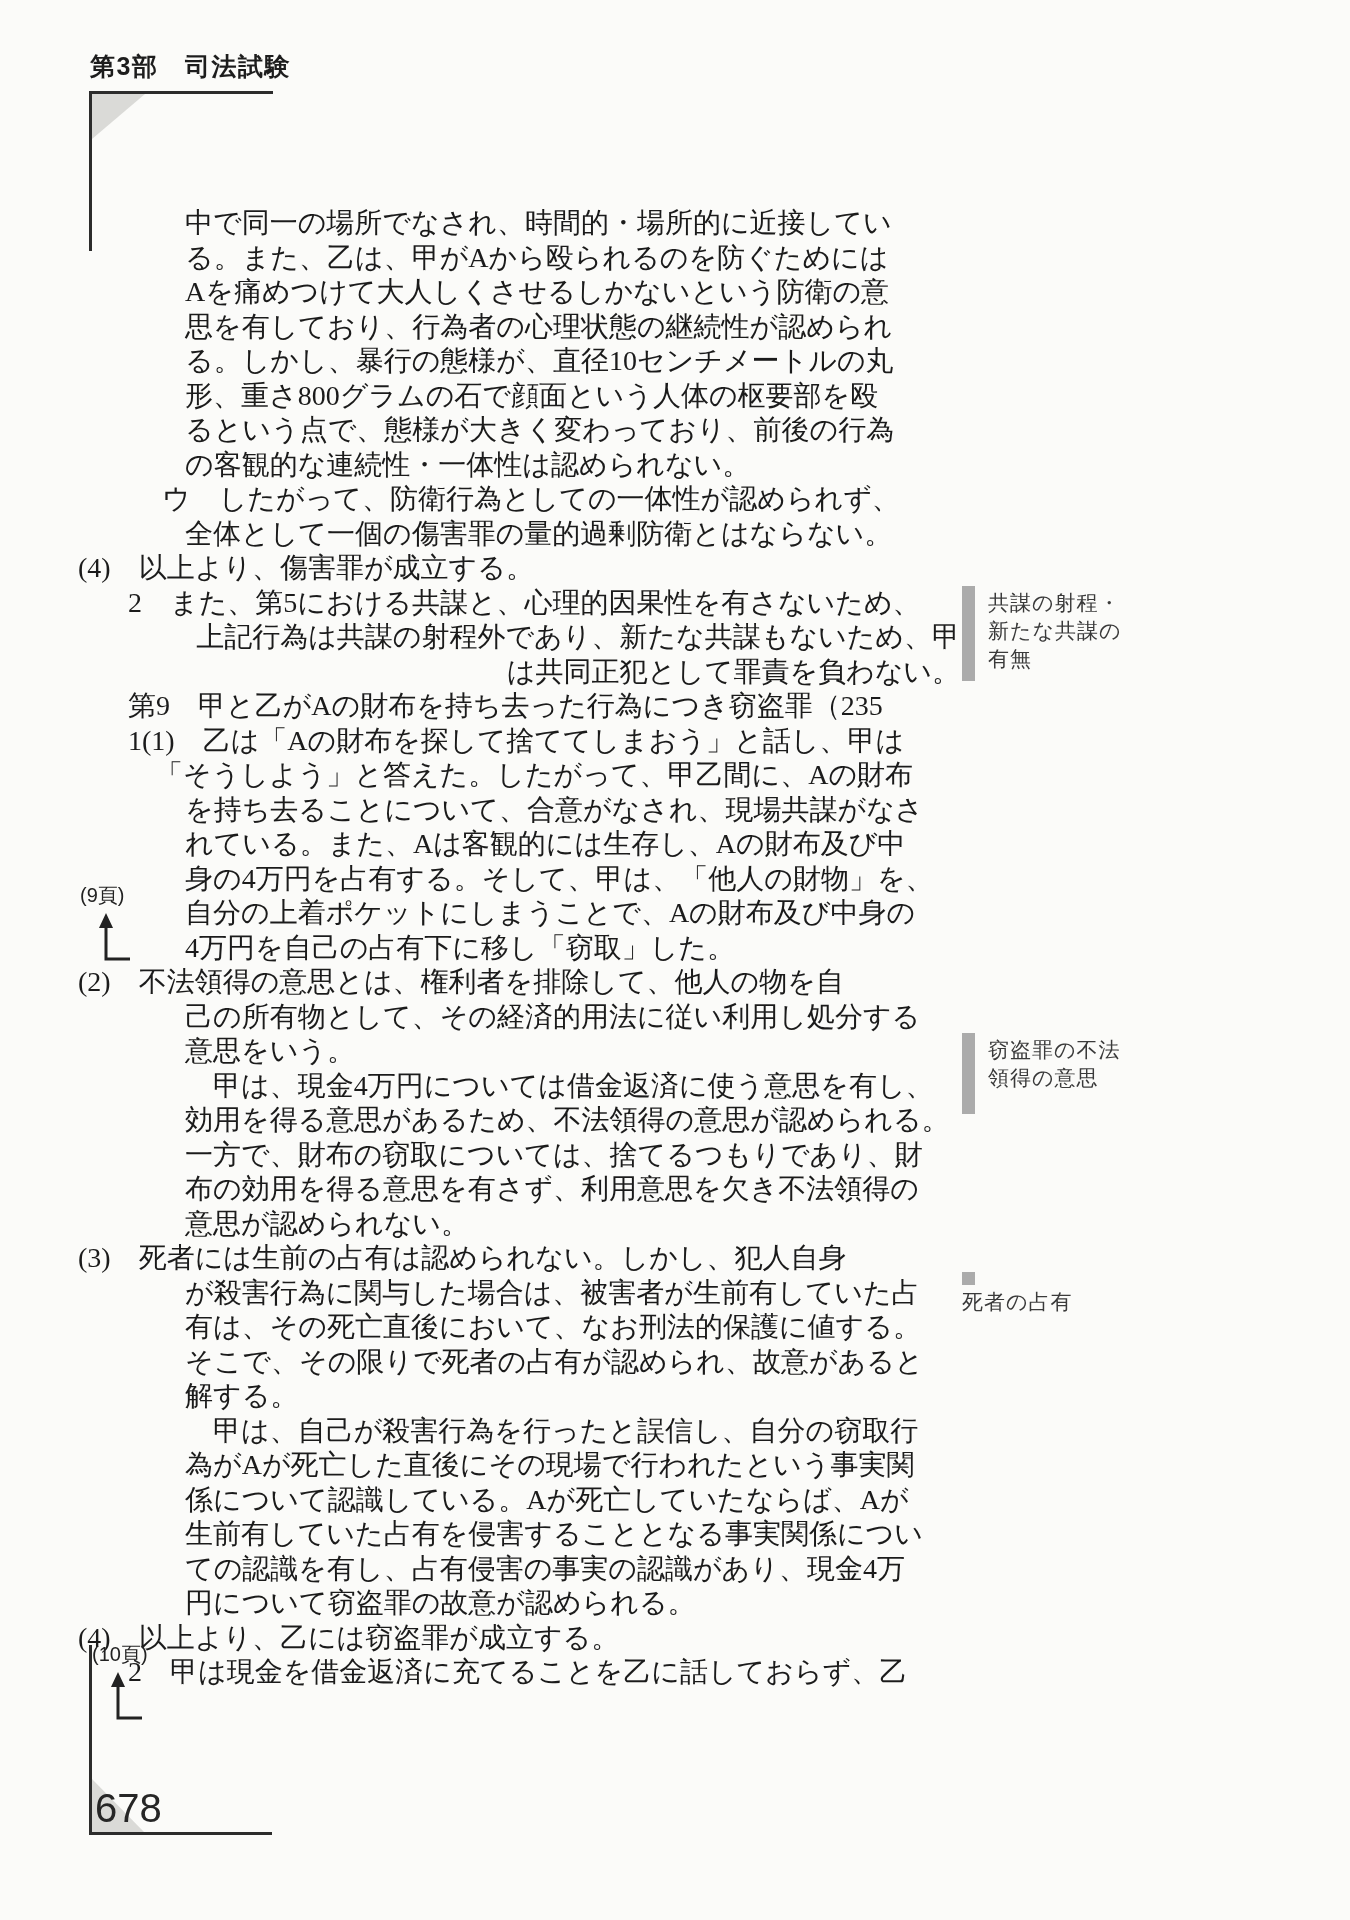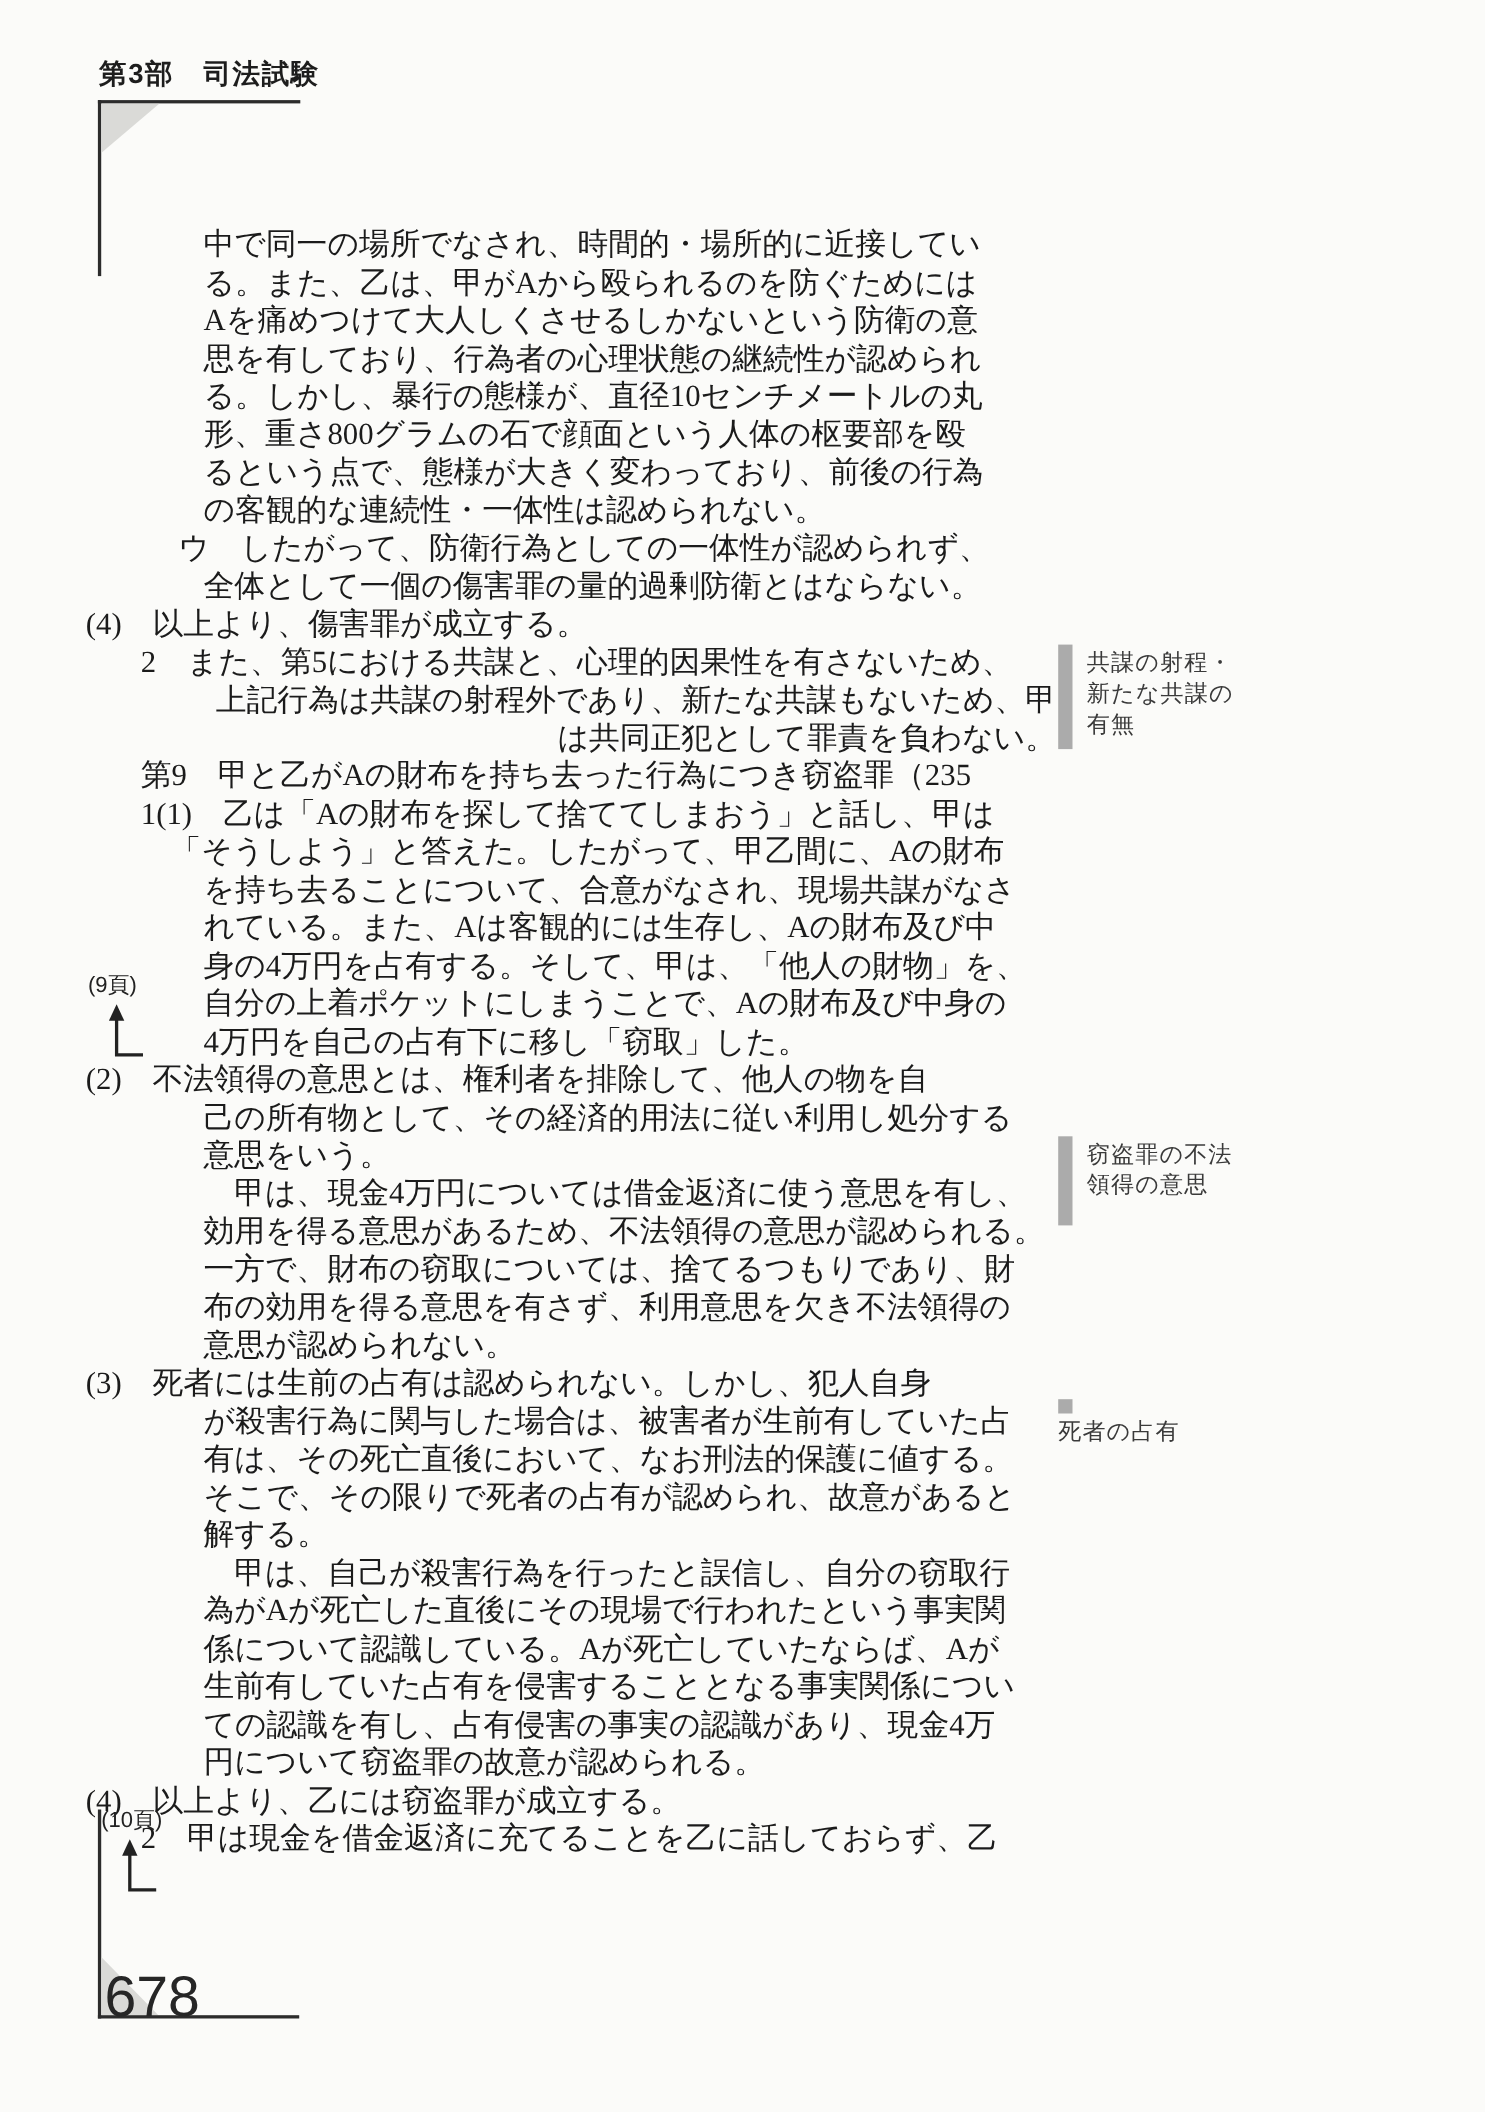--- a/index.html
+++ b/index.html
@@ -13,21 +13,21 @@
   .top-vline{position:absolute;left:89px;top:91px;width:3px;height:160px;background:#2c2c2c;}
   .tri-top{position:absolute;left:92px;top:94px;width:53px;height:45px;background:#dadad7;
         clip-path:polygon(0 0,100% 0,0 100%);}
 
   
   .bottom-vline{position:absolute;left:89px;top:1645px;width:3px;height:190px;background:#2c2c2c;}
   .bottom-rule{position:absolute;left:89px;top:1832px;width:183px;height:3px;background:#2c2c2c;}
   .tri-bottom{position:absolute;left:92px;top:1779px;width:52px;height:53px;background:#dadad7;
         clip-path:polygon(0 0,100% 100%,0 100%);}
   .page-number{position:absolute;left:95px;top:1786px;font-family:"Liberation Sans","DejaVu Sans",sans-serif;
-        font-size:52px;color:#262626;text-align:center;}
+        font-size:40px;color:#262626;text-align:center;}
 
   
   .body-text{position:absolute;left:0;top:206px;width:960px;}
   .body-text .line{height:34.5px;line-height:34.5px;font-size:28px;white-space:pre;}
   .i-body   {margin-left:185px;}
   .i-num    {margin-left:128px;}
   .i-paren  {margin-left:78px;}
   .i-kana   {margin-left:162px;}
   .i-hang   {margin-left:78px;text-align:right;}
   .i-quote  {margin-left:155px;}

